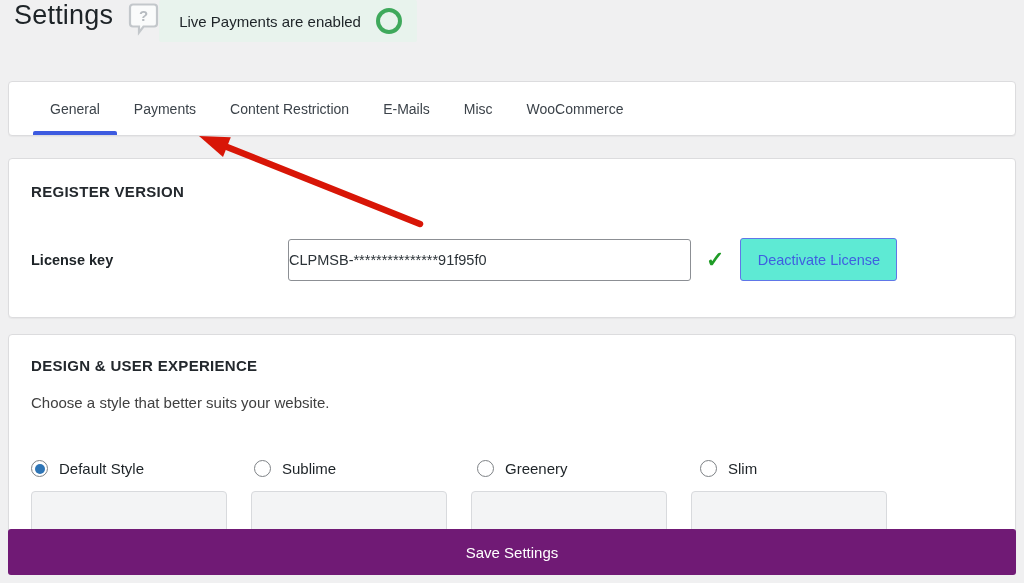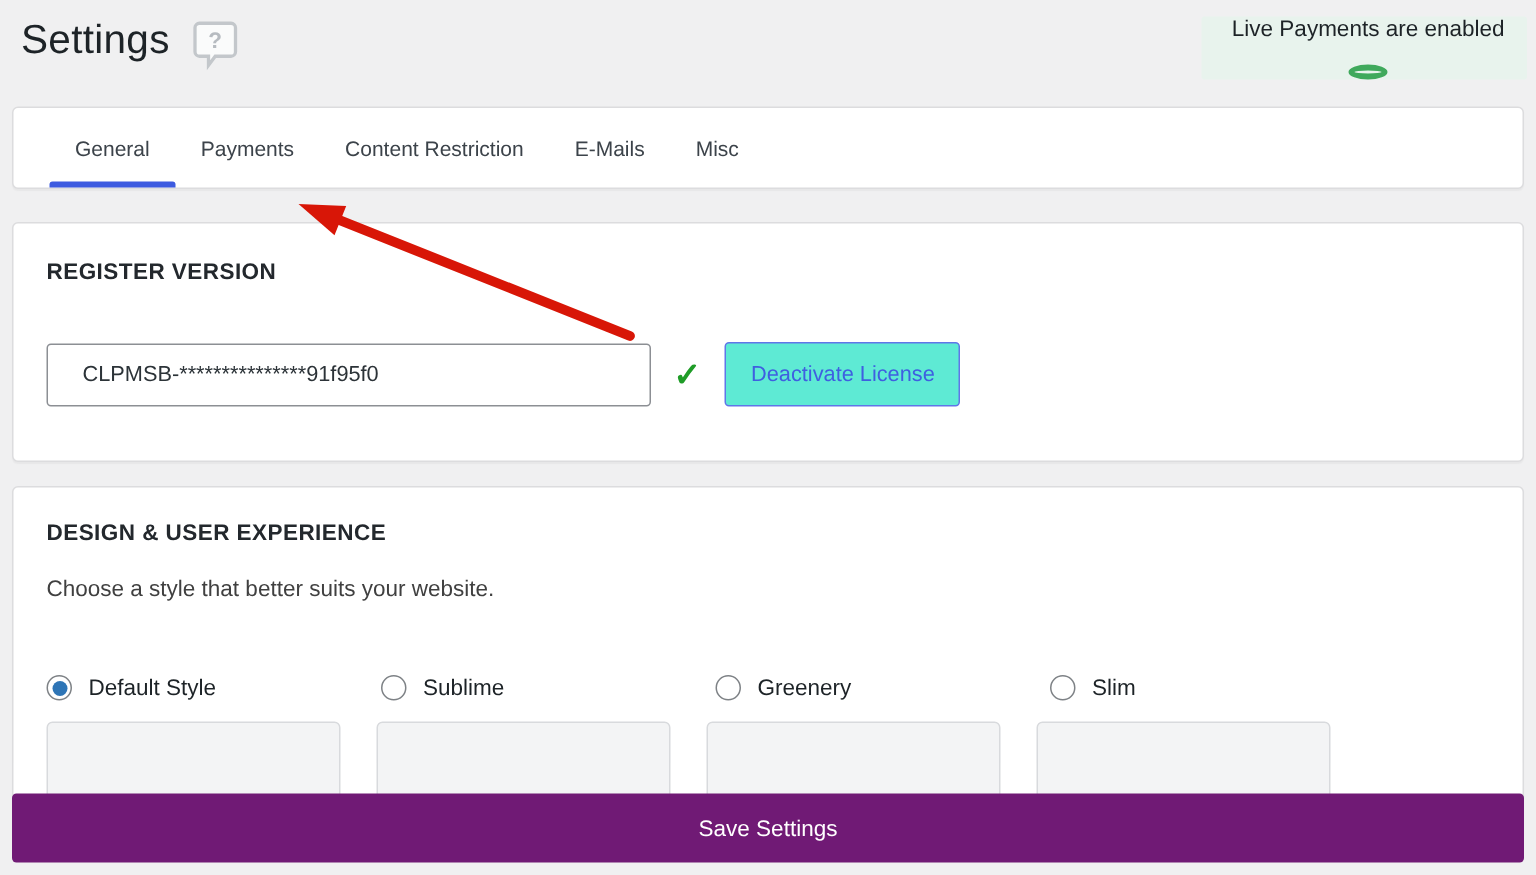--- a/index.html
+++ b/index.html
@@ -7,33 +7,32 @@
   body {
     width: 1024px; height: 583px;
     position: relative; overflow: hidden;
     background: #f0f0f1;
     font-family: "Liberation Sans", sans-serif;
     color: #1d2327;
   }
 
   
   .header {
-    height: 71px;
-    display: flex; justify-content: space-between; align-items: flex-start;
-    padding: 11px 6px 0 14px;
+    height: 81px;
+    display: flex; justify-content: flex-start; align-items: flex-start;
+    padding: 0 6px 0 14px;
   }
   .title-wrap { display: flex; align-items: flex-start; gap: 15px; }
   .page-title { margin: 0; font-size: 27px; font-weight: 400; color: #1d2327; letter-spacing: .2px; }
   .help-icon { margin-top: 2px; display: inline-block; }
 
   .status-badge {
     display: flex; align-items: center; gap: 15px;
     background: #e8f3ed; height: 42px; padding: 0 15px 0 20px;
     border-radius: 2px;
-    flex-direction: column;
   }
   .status-badge-text { font-size: 15px; color: #1d2327; }
   .status-ring {
     width: 26px; height: 26px; border: 4.5px solid #3fa95c;
     border-radius: 50%; background: transparent;
   }
 
   
   .card {
     background: #fff; border: 1px solid #dcdcde; border-radius: 4px;
@@ -55,21 +54,21 @@
   
   .register-card { margin-top: 22px; height: 160px; padding: 24px 22px; }
   .section-heading {
     font-size: 15px; font-weight: 700; color: #23282d;
     letter-spacing: .3px; margin: 0;
   }
   .license-row { display: flex; align-items: center; margin-top: 38px; }
   .license-label { width: 257px; font-size: 14.5px; font-weight: 700; color: #1d2327; }
   .license-input {
     width: 403px; height: 42px; border: 1px solid #8c8f94; border-radius: 3px;
-    padding: 0 23px; font-size: 14.5px; color: #2c3338; background: #fff;
+    padding: 0 0; font-size: 14.5px; color: #2c3338; background: #fff;
     font-family: "Liberation Sans", sans-serif; outline: none;
   }
   .check-icon {
     margin-left: 15px; color: #1f9c27; font-size: 22px; font-weight: 700;
     line-height: 1;
   }
   .deactivate-btn {
     margin-left: 16px; width: 157px; height: 43px;
     background: #5eead4; border: 1px solid #6076e8; border-radius: 3px;
     color: #3f5fe0; font-size: 14.5px; cursor: pointer;
@@ -140,25 +139,29 @@
   </div>
   <div class="tab">
     <span>Content Restriction</span>
   </div>
   <div class="tab">
     <span>E-Mails</span>
   </div>
   <div class="tab">
     <span>Misc</span>
   </div>
+  <div class="tab">
+    <span>WooCommerce</span>
+  </div>
 </div>
 
 <div class="card register-card">
   <h2 class="section-heading">REGISTER VERSION</h2>
   <div class="license-row">
+    <div class="license-label">License key</div>
     <input class="license-input" type="text" value="CLPMSB-***************91f95f0" style="">
     <span class="check-icon">✓</span>
     <button class="deactivate-btn">Deactivate License</button>
   </div>
 </div>
 
 <div class="card design-card">
   <h2 class="section-heading">DESIGN &amp; USER EXPERIENCE</h2>
   <p class="desc first">Choose a style that better suits your website.</p>
 

